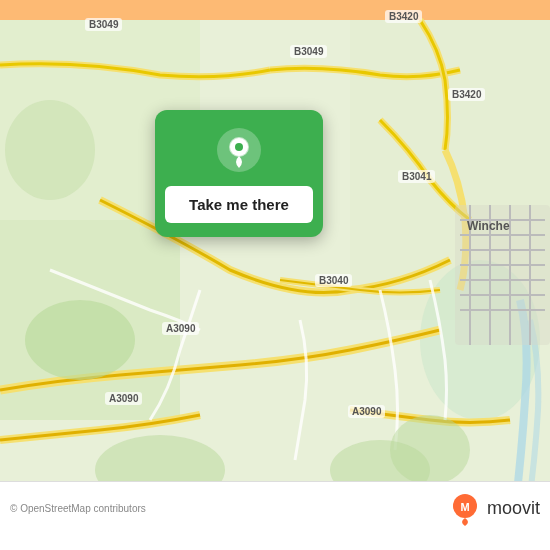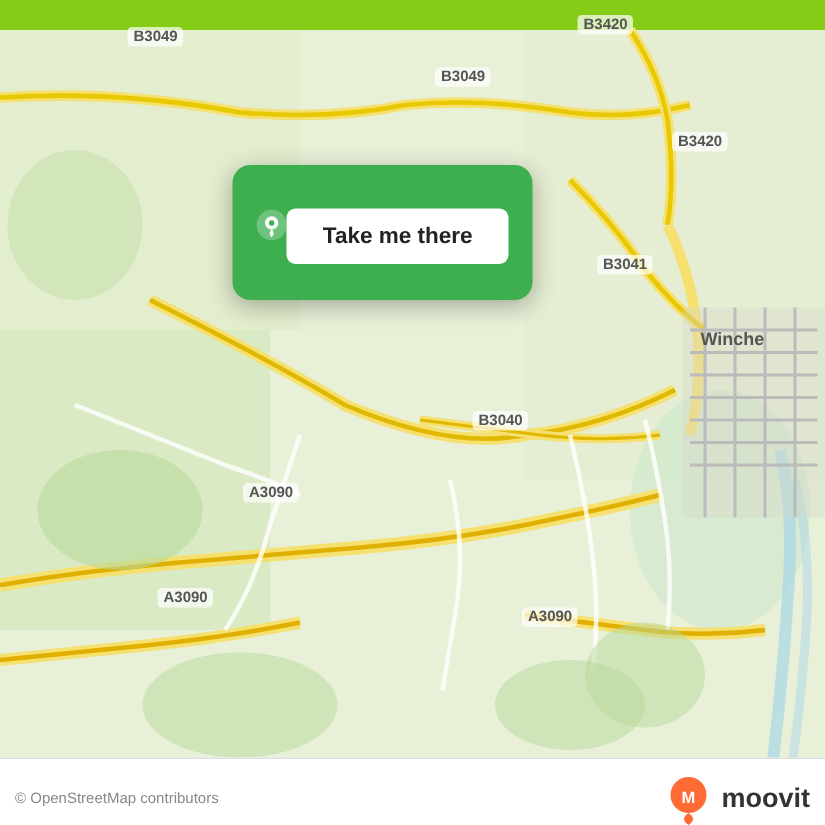--- a/index.html
+++ b/index.html
@@ -8,41 +8,42 @@
       height: 550px;
       overflow: hidden;
       font-family: Arial, sans-serif;
       position: relative;
     }
 
     #map-container {
       width: 550px;
       height: 550px;
       position: relative;
-      background-color: #84cc16;
+      background-color: #fdba74;
       overflow: hidden;
     }
 
     
     #map-bg {
       width: 100%;
       height: 100%;
       position: absolute;
       top: 0; left: 0;
     }
 
     
     #location-card {
       position: absolute;
       top: 110px;
       left: 155px;
-      width: 200px;
+      width: 168px;
       background-color: #3daf4f;
       border-radius: 12px;
       display: flex;
+      flex-direction: column;
       align-items: center;
       padding: 18px 16px 14px;
       box-shadow: 0 4px 16px rgba(0,0,0,0.3);
     }
 
     #pin-icon {
       width: 44px;
       height: 44px;
       margin-bottom: 14px;
     }
@@ -59,21 +60,21 @@
       white-space: nowrap;
     }
 
     
     #bottom-bar {
       position: absolute;
       bottom: 0;
       left: 0;
       width: 100%;
       background: white;
-      padding: 8px 10px 0 10px;
+      padding: 8px 10px 24px 10px;
       display: flex;
       align-items: center;
       justify-content: space-between;
       border-top: 1px solid #ddd;
       margin-top: 24px;
     }
 
     #bottom-left {
       display: flex;
       flex-direction: column;
@@ -222,17 +223,17 @@
     </div>
 
     <div id="moovit-logo">
       <svg id="moovit-icon" viewBox="0 0 36 36" xmlns="http://www.w3.org/2000/svg">
 
         <ellipse cx="18" cy="16" rx="12" ry="12" fill="#ff6b35"></ellipse>
         <path d="M18 28 Q12 32 18 36 Q24 32 18 28Z" fill="#ff6b35"></path>
 
         <text x="18" y="21" text-anchor="middle" fill="white" font-size="11" font-weight="700" font-family="Arial">M</text>
       </svg>
-      <span id="moovit-label" style="font-size:18px;font-weight:700;color:#333;">moovit</span>
+      <span id="moovit-label" style="font-size:18px;font-weight:400;color:#333;">moovit</span>
     </div>
   </div>
 
 </div>
 
 </body></html>

